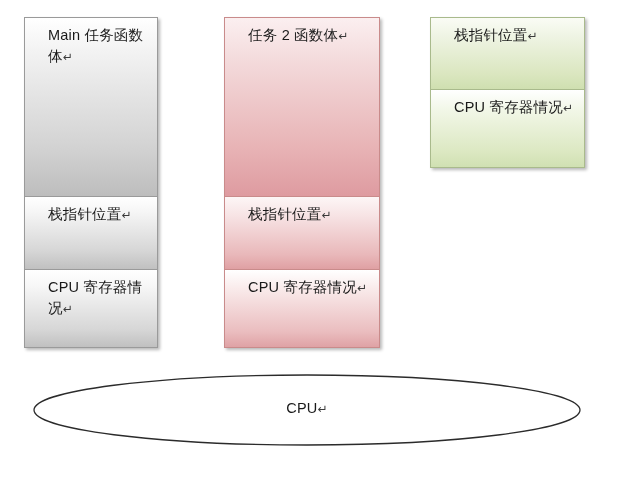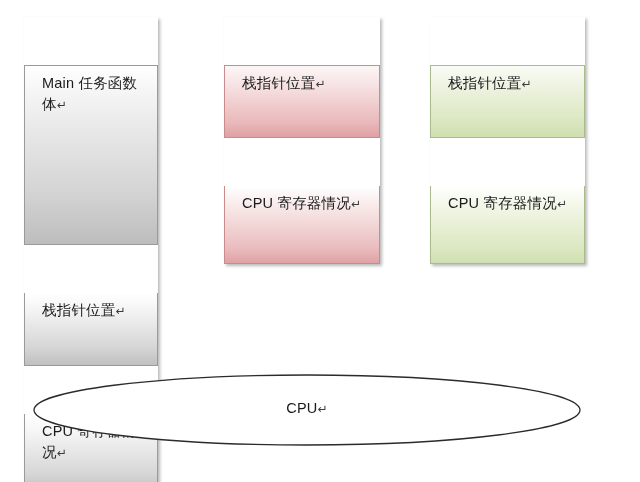--- a/index.html
+++ b/index.html
@@ -25,28 +25,27 @@
     position: absolute;
     box-sizing: border-box;
     display: flex;
     flex-direction: column;
     box-shadow: 2px 2px 3px rgba(0,0,0,0.28);
   }
 
   .task-section {
     box-sizing: border-box;
     border: 1px solid #9a9a9a;
-    padding: 7px 9px 6px 17px;
+    padding: 7px 9px 6px 23px;
     color: #1a1a1a;
     font-size: 14.5px;
     line-height: 1.45;
     letter-spacing: 0.2px;
     overflow: hidden;
     word-break: break-word;
-    margin-top: 48px;
   }
   .task-section + .task-section {
     border-top: none;
   }
 
   
   .col-main      { left: 24px;  top: 17px;  width: 134px; }
   .col-main .s-body { height: 180px; background: linear-gradient(to bottom,#ffffff 0%,#f3f3f3 18%,#d3d3d3 72%,#bdbdbd 100%); }
   .col-main .s-sp   { height: 73px;  background: linear-gradient(to bottom,#ffffff 0%,#f6f6f6 20%,#d6d6d6 75%,#c0c0c0 100%); }
   .col-main .s-reg  { height: 78px;  background: linear-gradient(to bottom,#ffffff 0%,#f6f6f6 22%,#d6d6d6 78%,#c0c0c0 100%); }
@@ -107,20 +106,23 @@
     </div>
     <div class="task-section s-sp">
       <span>栈指针位置</span><span class="pilcrow">↵</span>
     </div>
     <div class="task-section s-reg">
       <span>CPU 寄存器情况</span><span class="pilcrow">↵</span>
     </div>
   </div>
 
   <div class="task-column col-t2">
+    <div class="task-section s-body">
+      <span>任务 2 函数体</span><span class="pilcrow">↵</span>
+    </div>
     <div class="task-section s-sp">
       <span>栈指针位置</span><span class="pilcrow">↵</span>
     </div>
     <div class="task-section s-reg">
       <span>CPU 寄存器情况</span><span class="pilcrow">↵</span>
     </div>
   </div>
 
   <div class="task-column col-t3">
     <div class="task-section s-sp">

